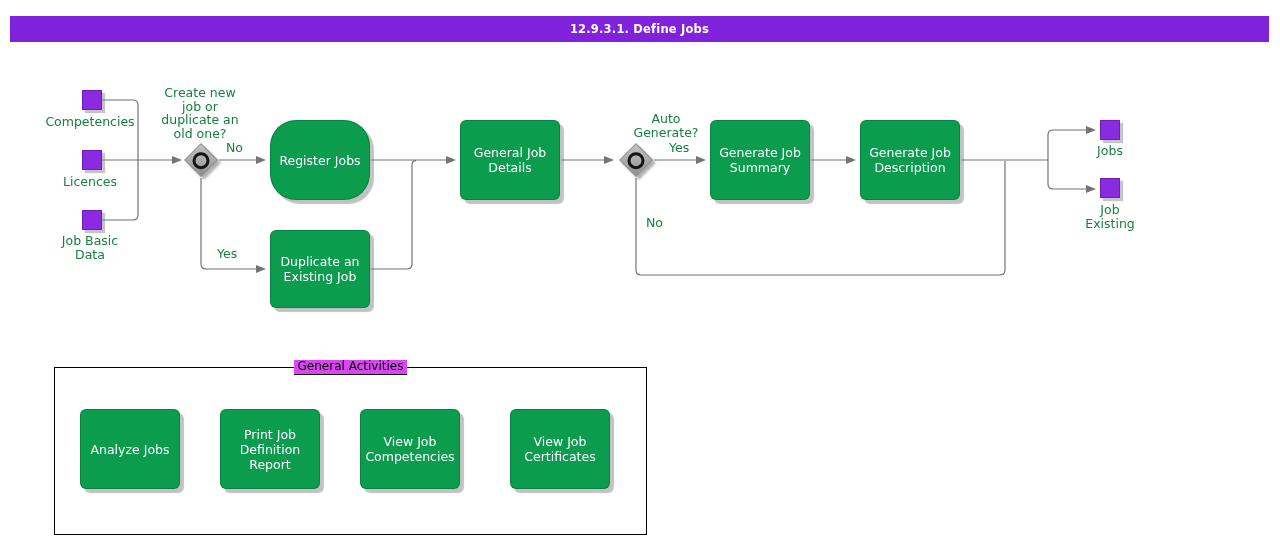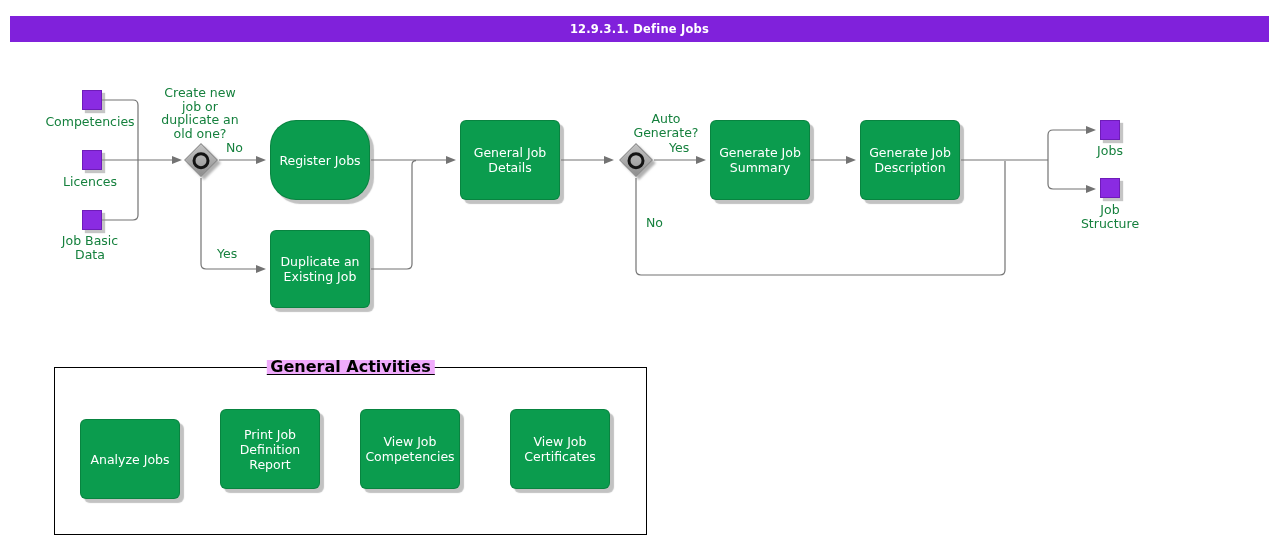--- a/index.html
+++ b/index.html
@@ -43,22 +43,22 @@
     position:absolute;font-size:12.5px;line-height:13.5px;text-align:center;
     white-space:pre-line;color:#15803d;
   }
   .lbl.left{text-align:left;}
   .ga-box{
     position:absolute;left:54px;top:367px;width:593px;height:168px;
     border:1px solid #000;box-sizing:border-box;background:transparent;
   }
   .ga-title{
     position:absolute;top:-8px;left:50%;transform:translateX(-50%);
-    background:#f0abfc;padding:0 4px 1px 4px;border-bottom:1px solid #000;
-    font-size:16px;line-height:13px;white-space:nowrap;font-weight:bold;
+    background:#d946ef;padding:0 4px 1px 4px;border-bottom:1px solid #000;
+    font-size:12px;line-height:13px;white-space:nowrap;
   }
 </style>
 </head>
 <body>
 
 <div class="page">
 
   <div class="header-bar">
     <span>12.9.3.1. Define Jobs</span>
   </div>
@@ -144,26 +144,26 @@
   <div class="activity" style="left:710px;top:120px;">Generate Job
 Summary</div>
   <div class="activity" style="left:860px;top:120px;">Generate Job
 Description</div>
 
   <div class="entity" style="left:1100px;top:120px;"></div>
   <div class="lbl" style="left:1080px;top:144px;width:60px;">Jobs</div>
 
   <div class="entity" style="left:1100px;top:178px;"></div>
   <div class="lbl" style="left:1075px;top:203px;width:70px;">Job
-Structure</div>
+Existing</div>
 
   <div class="ga-box">
     <div class="ga-title">General Activities</div>
   </div>
-  <div class="activity" style="left:80px;top:419px;">Analyze Jobs</div>
+  <div class="activity" style="left:80px;top:409px;">Analyze Jobs</div>
   <div class="activity" style="left:220px;top:409px;">Print Job
 Definition Report</div>
   <div class="activity" style="left:360px;top:409px;">View Job
 Competencies</div>
   <div class="activity" style="left:510px;top:409px;">View Job
 Certificates</div>
 
 </div>
 
 </body></html>

